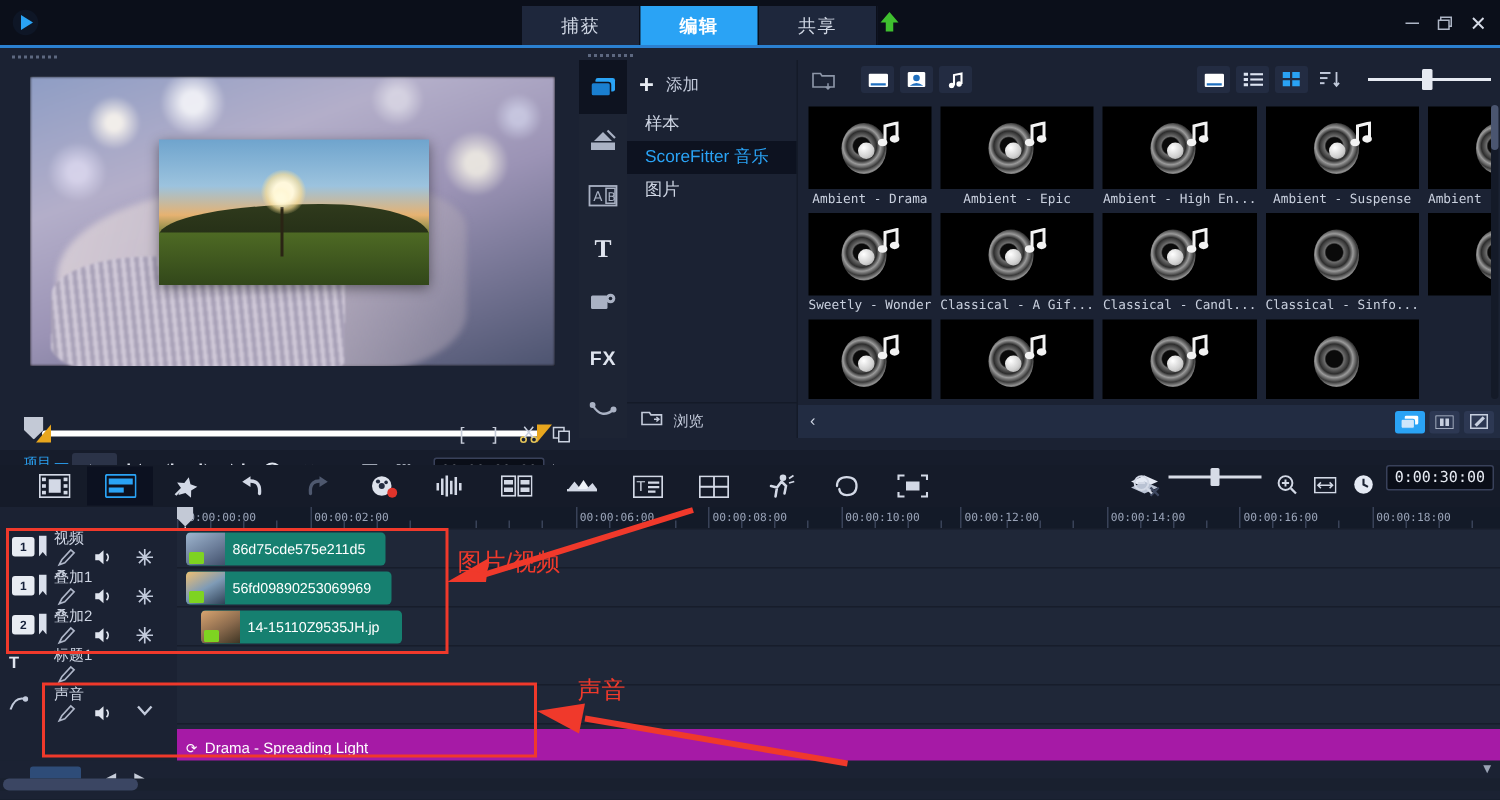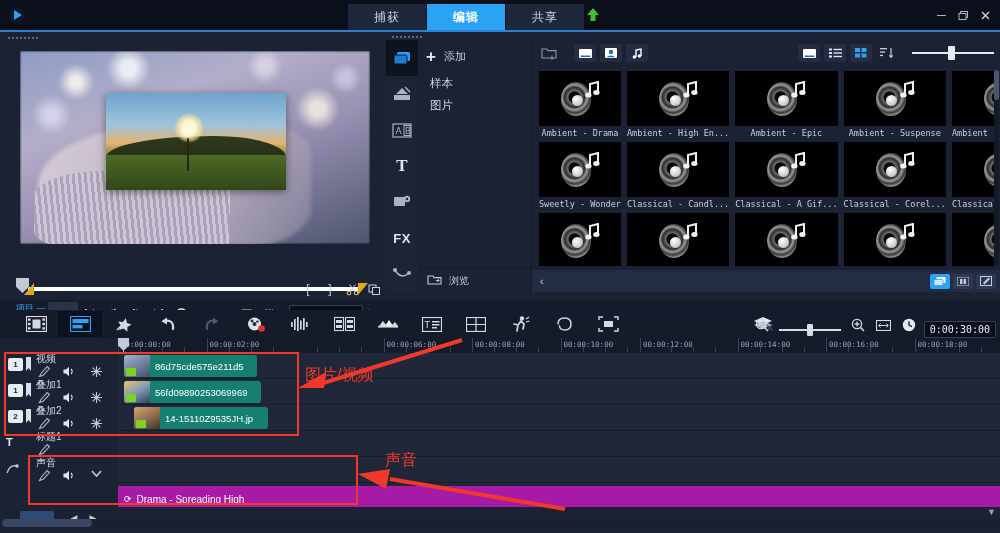--- a/index.html
+++ b/index.html
@@ -201,21 +201,21 @@
   .foot-ico { width: 20px; height: 15px; display: flex; align-items: center; justify-content: center; background: #2d3853; border-radius: 2px; color: #c7cfdf; }
   .foot-ico.on { background: #2aa3f5; color: #fff; }
 
   
   .tl-toolbar {
     position: absolute; left: 0; top: 310px; width: 1000px; height: 28px;
     background: #151b29; display: flex; align-items: center;
   }
   .tlb { width: 44px; height: 26px; display: flex; align-items: center; justify-content: center; color: #d3d9e6; }
   .tlb.active { background: #0c1120; color: #2aa3f5; }
-  .tl-right { position: absolute; right: 4px; top: 0; height: 28px; display: flex; align-items: flex-end; gap: 2px; }
+  .tl-right { position: absolute; right: 4px; top: 0; height: 28px; display: flex; align-items: flex-start; gap: 2px; }
   .zoom-slider { width: 62px; height: 16px; position: relative; margin: 0 3px; }
   .zoom-slider .zl { position: absolute; left: 0; top: 7px; width: 62px; height: 2px; background: #d7dce7; }
   .zoom-slider .zk { position: absolute; left: 28px; top: 2px; width: 6px; height: 12px; background: #d7dce7; border-radius: 1px; }
   .dur-box {
     height: 17px; background: #0a0e18; border: 1px solid #39415a; border-radius: 2px;
     display: flex; align-items: center; padding: 0 5px; margin-left: 2px;
   }
   .dur-box span { font-family: "DejaVu Sans Mono", monospace; font-size: 10px; color: #e7ebf3; }
 
   
@@ -491,20 +491,21 @@
         </svg>
       </div>
     </div>
 
     <div class="lib-nav">
       <div class="add-row">
         <span class="plus">+</span>
         <span class="add-label">添加</span>
       </div>
       <div class="nav-item">样本</div>
+      <div class="nav-item selected">ScoreFitter 音乐</div>
       <div class="nav-item">图片</div>
       <div class="browse-row">
         <span>
           <svg width="15" height="12" viewBox="0 0 15 12">
             <path d="M1 2 L6 2 L7 3.6 L14 3.6 L14 10 L1 10 Z" fill="none" stroke="#c3cada" stroke-width="1.1"></path>
             <path d="M9 6.5 L12 6.5 M10.6 5 L12.3 6.5 L10.6 8" stroke="#c3cada" stroke-width="1" fill="none"></path>
           </svg>
         </span>
         <span class="bl">浏览</span>
       </div>
@@ -599,35 +600,35 @@
               <div class="disc">
                 <div class="ring"></div>
                 <div class="hub"></div>
                 <svg class="note" viewBox="0 0 15 17">
                   <path d="M5 14 L5 3 L13 1 L13 11" stroke="#f2f2f2" stroke-width="2" fill="none"></path>
                   <ellipse cx="3.4" cy="14" rx="3.2" ry="2.5" fill="#f2f2f2"></ellipse>
                   <ellipse cx="11.4" cy="11.6" rx="3.2" ry="2.5" fill="#f2f2f2"></ellipse>
                 </svg>
               </div>
             </div>
-            <div class="cap">Ambient - High En...</div>
+            <div class="cap">Ambient - Epic</div>
           </div>
           <div class="cell">
             <div class="thumb">
               <div class="disc">
                 <div class="ring"></div>
                 <div class="hub"></div>
                 <svg class="note" viewBox="0 0 15 17">
                   <path d="M5 14 L5 3 L13 1 L13 11" stroke="#f2f2f2" stroke-width="2" fill="none"></path>
                   <ellipse cx="3.4" cy="14" rx="3.2" ry="2.5" fill="#f2f2f2"></ellipse>
                   <ellipse cx="11.4" cy="11.6" rx="3.2" ry="2.5" fill="#f2f2f2"></ellipse>
                 </svg>
               </div>
             </div>
-            <div class="cap">Ambient - Epic</div>
+            <div class="cap">Ambient - High En...</div>
           </div>
           <div class="cell">
             <div class="thumb">
               <div class="disc">
                 <div class="ring"></div>
                 <div class="hub"></div>
                 <svg class="note" viewBox="0 0 15 17">
                   <path d="M5 14 L5 3 L13 1 L13 11" stroke="#f2f2f2" stroke-width="2" fill="none"></path>
                   <ellipse cx="3.4" cy="14" rx="3.2" ry="2.5" fill="#f2f2f2"></ellipse>
                   <ellipse cx="11.4" cy="11.6" rx="3.2" ry="2.5" fill="#f2f2f2"></ellipse>
@@ -663,49 +664,35 @@
               <div class="disc">
                 <div class="ring"></div>
                 <div class="hub"></div>
                 <svg class="note" viewBox="0 0 15 17">
                   <path d="M5 14 L5 3 L13 1 L13 11" stroke="#f2f2f2" stroke-width="2" fill="none"></path>
                   <ellipse cx="3.4" cy="14" rx="3.2" ry="2.5" fill="#f2f2f2"></ellipse>
                   <ellipse cx="11.4" cy="11.6" rx="3.2" ry="2.5" fill="#f2f2f2"></ellipse>
                 </svg>
               </div>
             </div>
-            <div class="cap">Classical - Candl...</div>
+            <div class="cap">Classical - A Gif...</div>
           </div>
           <div class="cell">
             <div class="thumb">
               <div class="disc">
                 <div class="ring"></div>
                 <div class="hub"></div>
                 <svg class="note" viewBox="0 0 15 17">
                   <path d="M5 14 L5 3 L13 1 L13 11" stroke="#f2f2f2" stroke-width="2" fill="none"></path>
                   <ellipse cx="3.4" cy="14" rx="3.2" ry="2.5" fill="#f2f2f2"></ellipse>
                   <ellipse cx="11.4" cy="11.6" rx="3.2" ry="2.5" fill="#f2f2f2"></ellipse>
                 </svg>
               </div>
             </div>
-            <div class="cap">Classical - A Gif...</div>
-          </div>
-          <div class="cell">
-            <div class="thumb">
-              <div class="disc">
-                <div class="ring"></div>
-                <div class="hub"></div>
-                <svg class="note" viewBox="0 0 15 17">
-                  <path d="M5 14 L5 3 L13 1 L13 11" stroke="#f2f2f2" stroke-width="2" fill="none"></path>
-                  <ellipse cx="3.4" cy="14" rx="3.2" ry="2.5" fill="#f2f2f2"></ellipse>
-                  <ellipse cx="11.4" cy="11.6" rx="3.2" ry="2.5" fill="#f2f2f2"></ellipse>
-                </svg>
-              </div>
-            </div>
-            <div class="cap">Classical - Corel...</div>
+            <div class="cap">Classical - Candl...</div>
           </div>
           <div class="cell">
             <div class="thumb">
               <div class="disc">
                 <div class="ring"></div>
               </div>
             </div>
             <div class="cap">Classical - Sinfo...</div>
           </div>
           <div class="cell">
@@ -1178,21 +1165,21 @@
               <path d="M2 2 L6.5 7 L11 2" stroke="#c2cadb" stroke-width="1.6" fill="none"></path>
             </svg>
         </div>
       </div>
     </div>
 
     <div class="track" style="top:144px;height:30px;">
       <div class="tbody">
         <div class="audio-clip" style="width:882px;">
           <span class="am">⟳</span>
-          <span class="al">Drama - Spreading High</span>
+          <span class="al">Drama - Spreading Light</span>
         </div>
       </div>
     </div>
 
     <div class="tl-foot">
       <div class="addtrack"></div>
       <div class="navbtns">
         <div class="nb">◀</div>
         <div class="nb">▶</div>
       </div>

